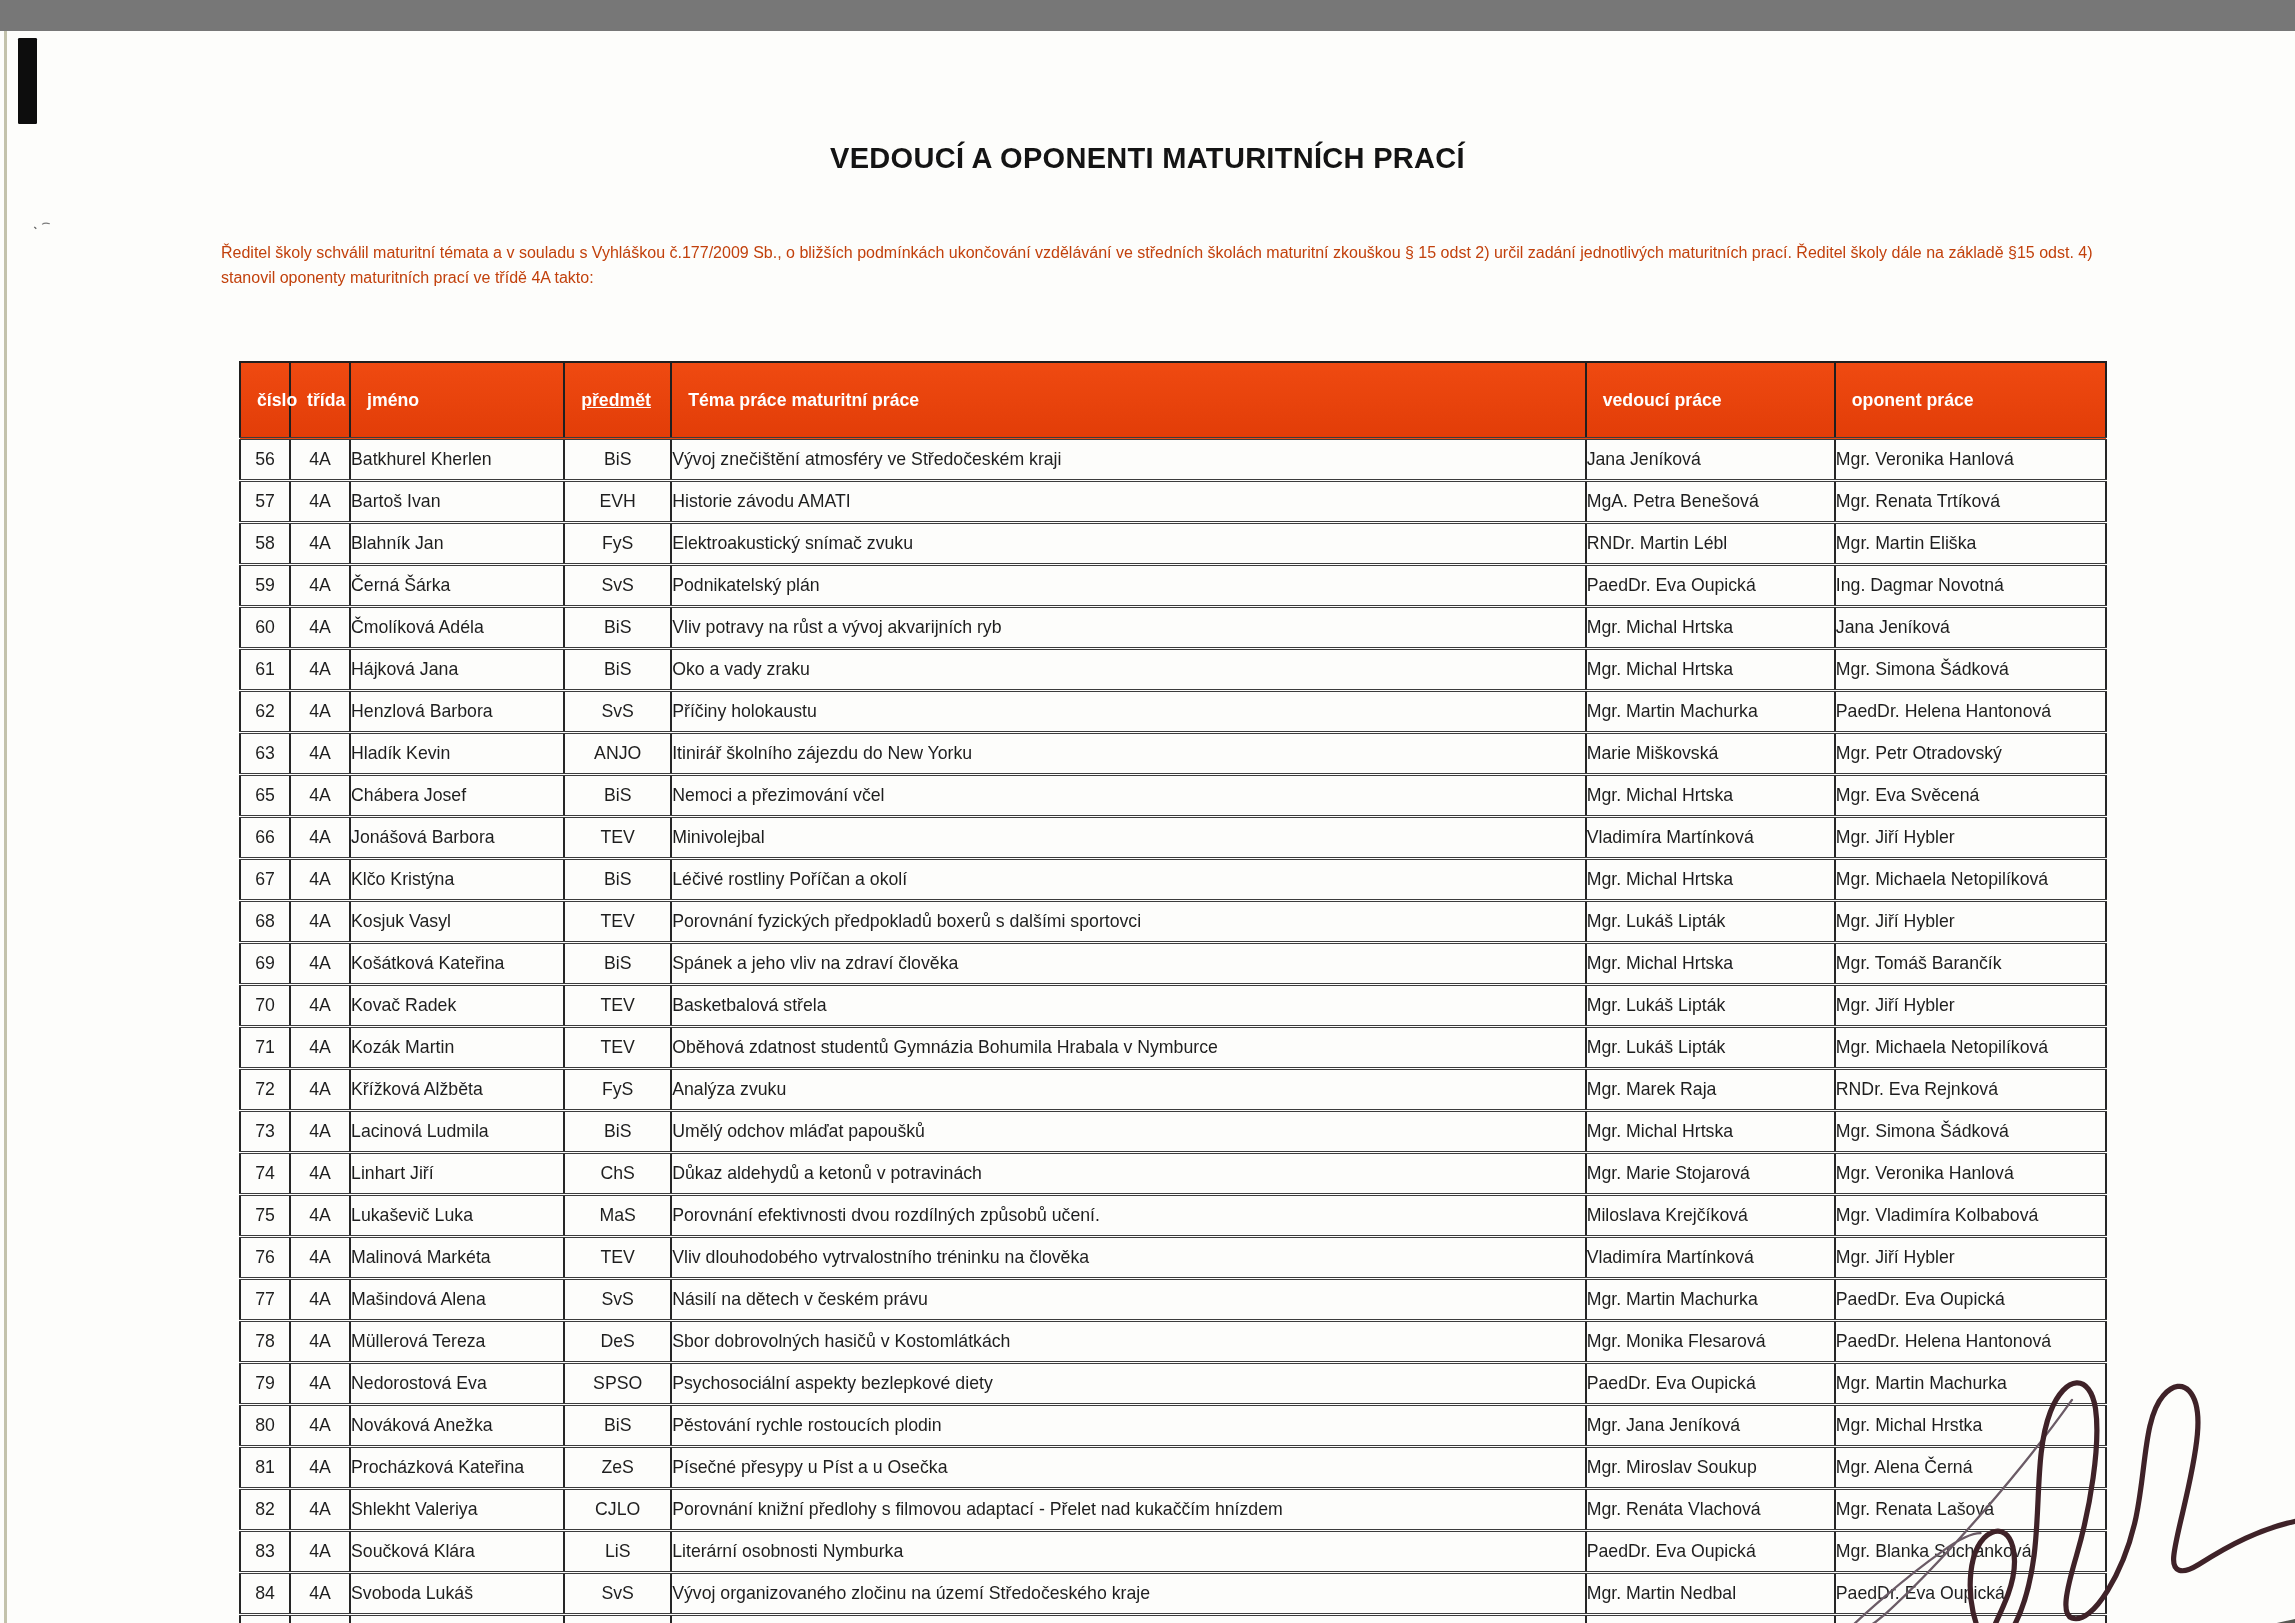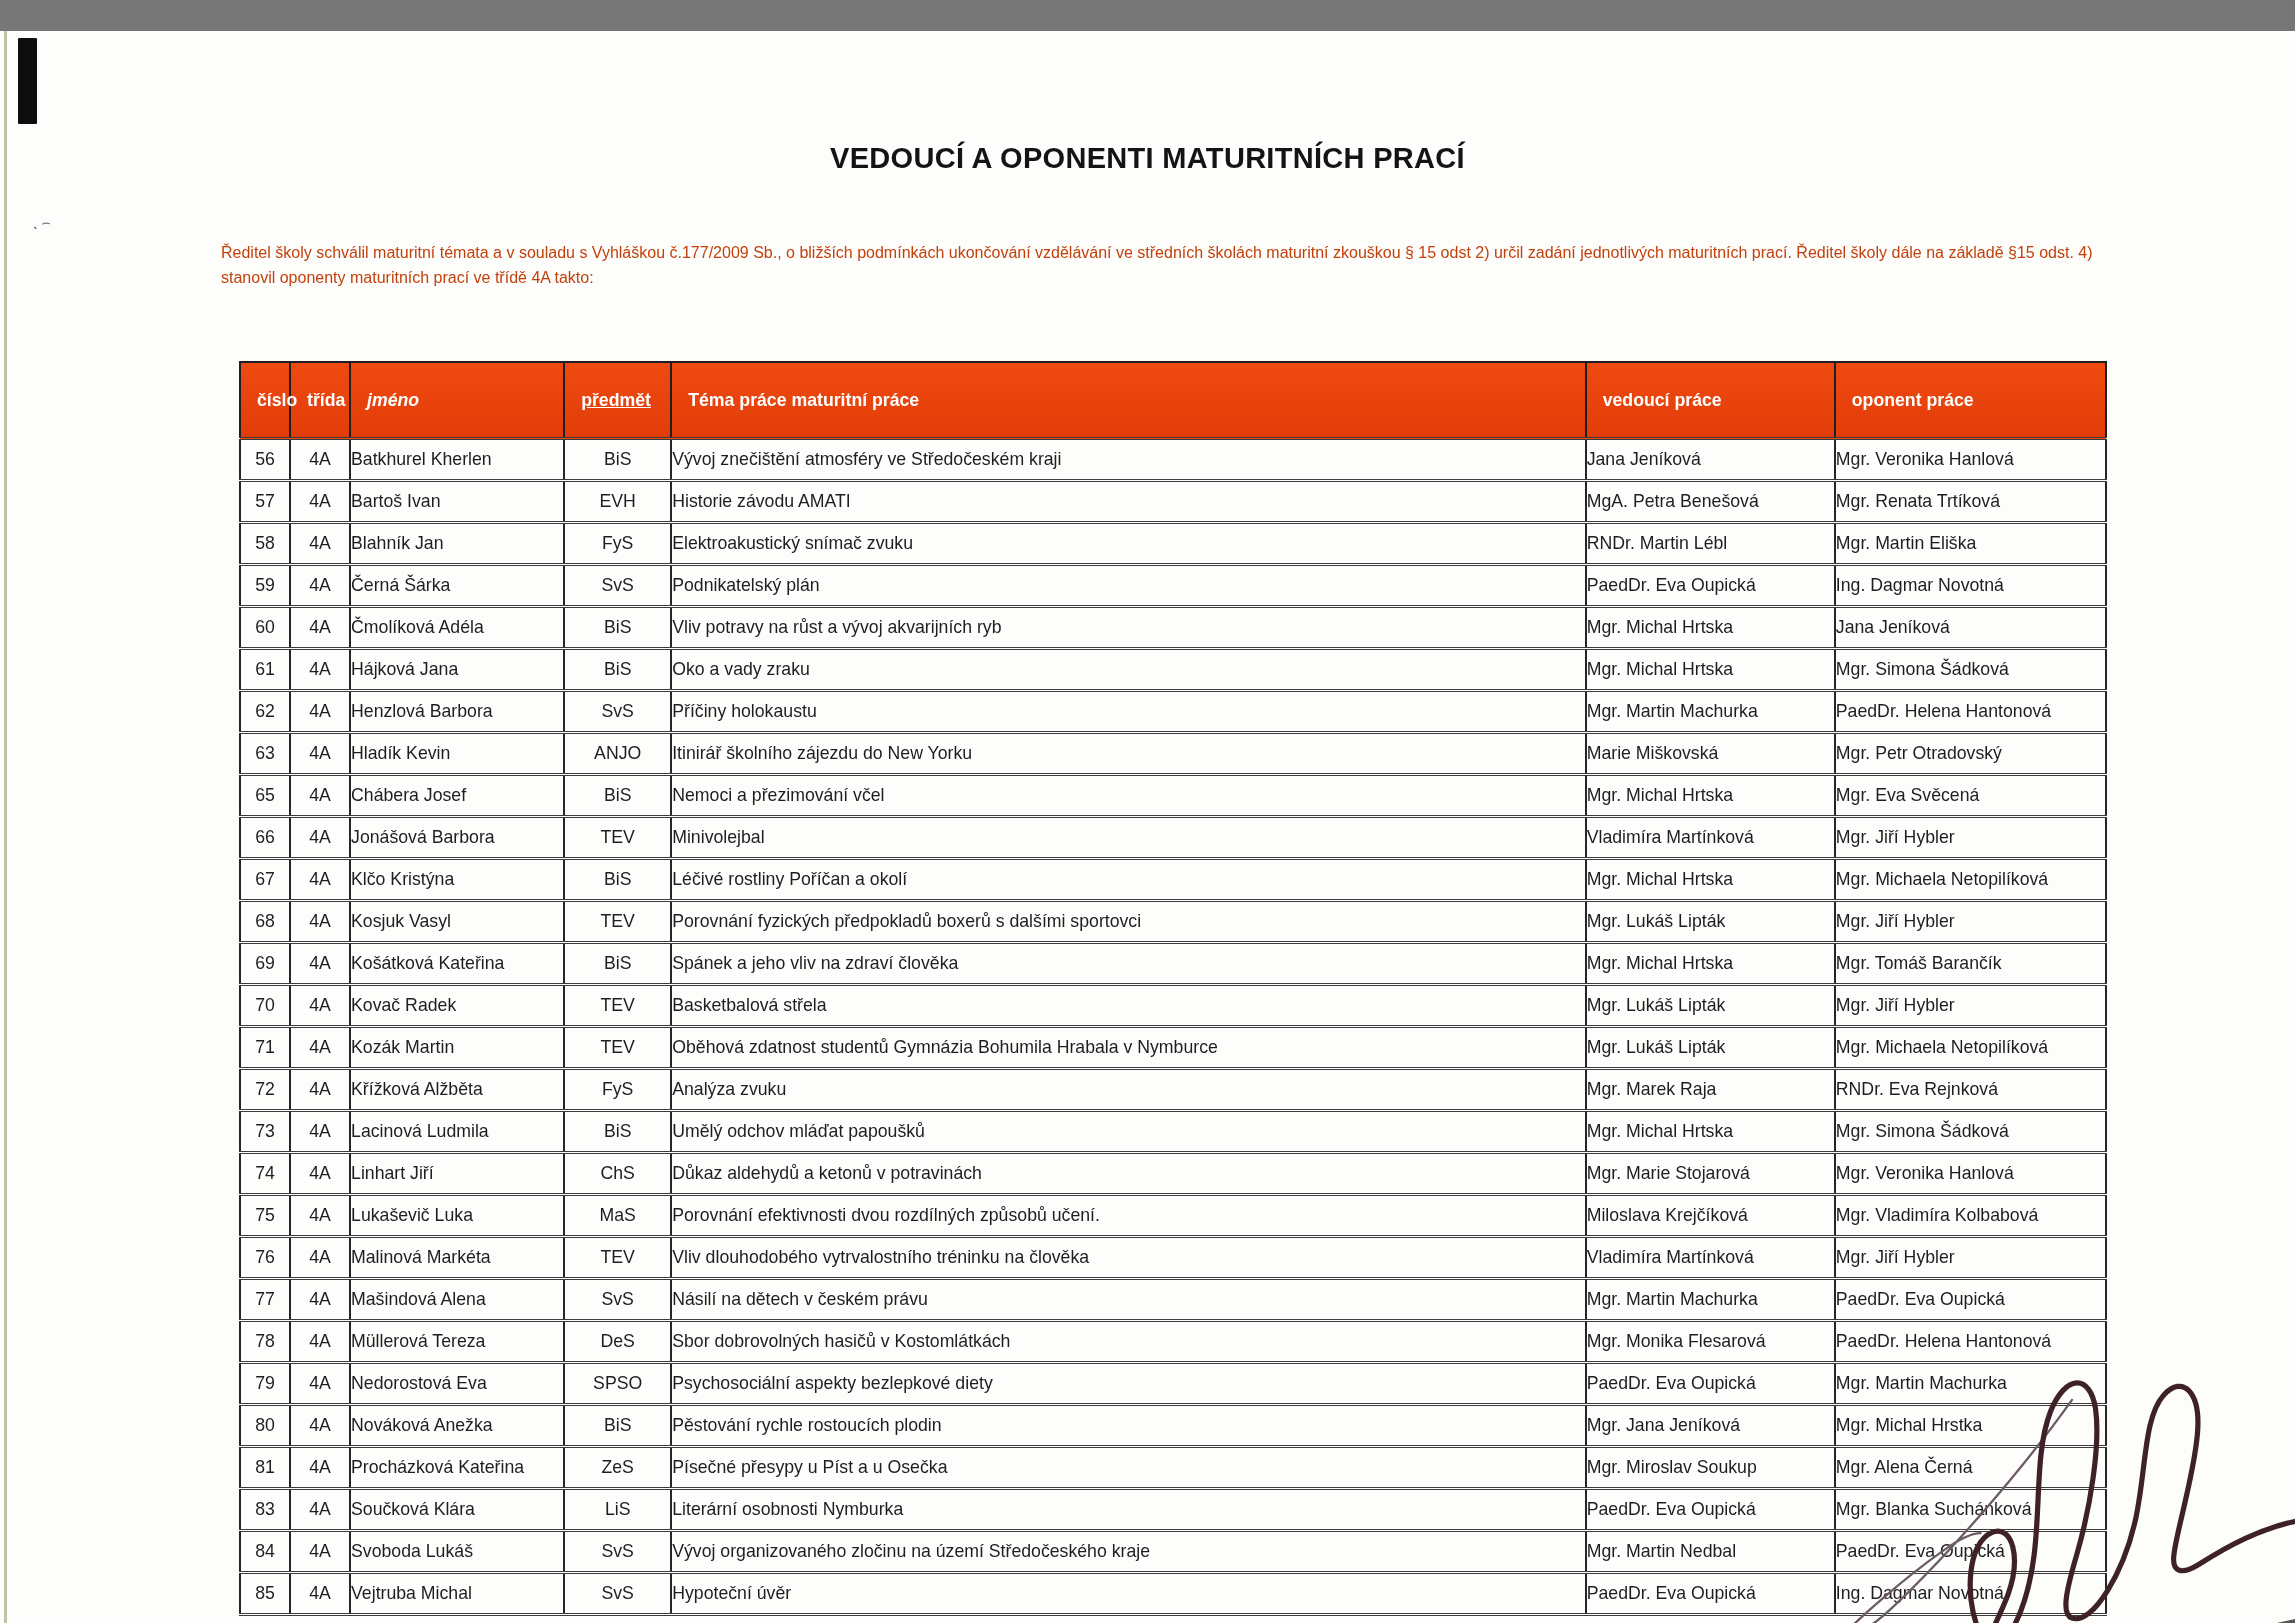--- a/index.html
+++ b/index.html
@@ -77,21 +77,21 @@
     border-top:3.3px double #3c3c3c;
     border-bottom:3.3px double #3c3c3c;
     border-left:2px solid #262626;
     border-right:2px solid #262626;
     background:transparent;
     white-space:nowrap;
     overflow:hidden;
   }
   .h-cislo{ padding-left:6.5px; }
   .h-trida{ padding-left:7.9px; }
-  .h-jmeno{ padding-left:27.5px;font-style:italic; }
+  .h-jmeno{ padding-left:27.5px; }
   .h-predmet{ text-align:center;text-decoration:underline; }
   .h-tema{ padding-left:25px; }
   .h-vedouci{ padding-left:29px; }
   .h-oponent{ padding-left:36px; }
 
   .c-cislo,.c-trida,.c-predmet{ text-align:center; }
   .c-jmeno{ padding-left:27.5px; }
   .c-tema{ padding-left:25px; }
   .c-vedouci{ padding-left:29px; }
   .c-oponent{ padding-left:36px; }
@@ -359,20 +359,29 @@
         <tr>
           <td class="c-cislo">81</td>
           <td class="c-trida">4A</td>
           <td class="c-jmeno">Procházková Kateřina</td>
           <td class="c-predmet">ZeS</td>
           <td class="c-tema">Písečné přesypy u Píst a u Osečka</td>
           <td class="c-vedouci">Mgr. Miroslav Soukup</td>
           <td class="c-oponent">Mgr. Alena Černá</td>
         </tr>
         <tr>
+          <td class="c-cislo">82</td>
+          <td class="c-trida">4A</td>
+          <td class="c-jmeno">Shlekht Valeriya</td>
+          <td class="c-predmet">CJLO</td>
+          <td class="c-tema">Porovnání knižní předlohy s filmovou adaptací - Přelet nad kukaččím hnízdem</td>
+          <td class="c-vedouci">Mgr. Renáta Vlachová</td>
+          <td class="c-oponent">Mgr. Renata Lašová</td>
+        </tr>
+        <tr>
           <td class="c-cislo">83</td>
           <td class="c-trida">4A</td>
           <td class="c-jmeno">Součková Klára</td>
           <td class="c-predmet">LiS</td>
           <td class="c-tema">Literární osobnosti Nymburka</td>
           <td class="c-vedouci">PaedDr. Eva Oupická</td>
           <td class="c-oponent">Mgr. Blanka Suchánková</td>
         </tr>
         <tr>
           <td class="c-cislo">84</td>

